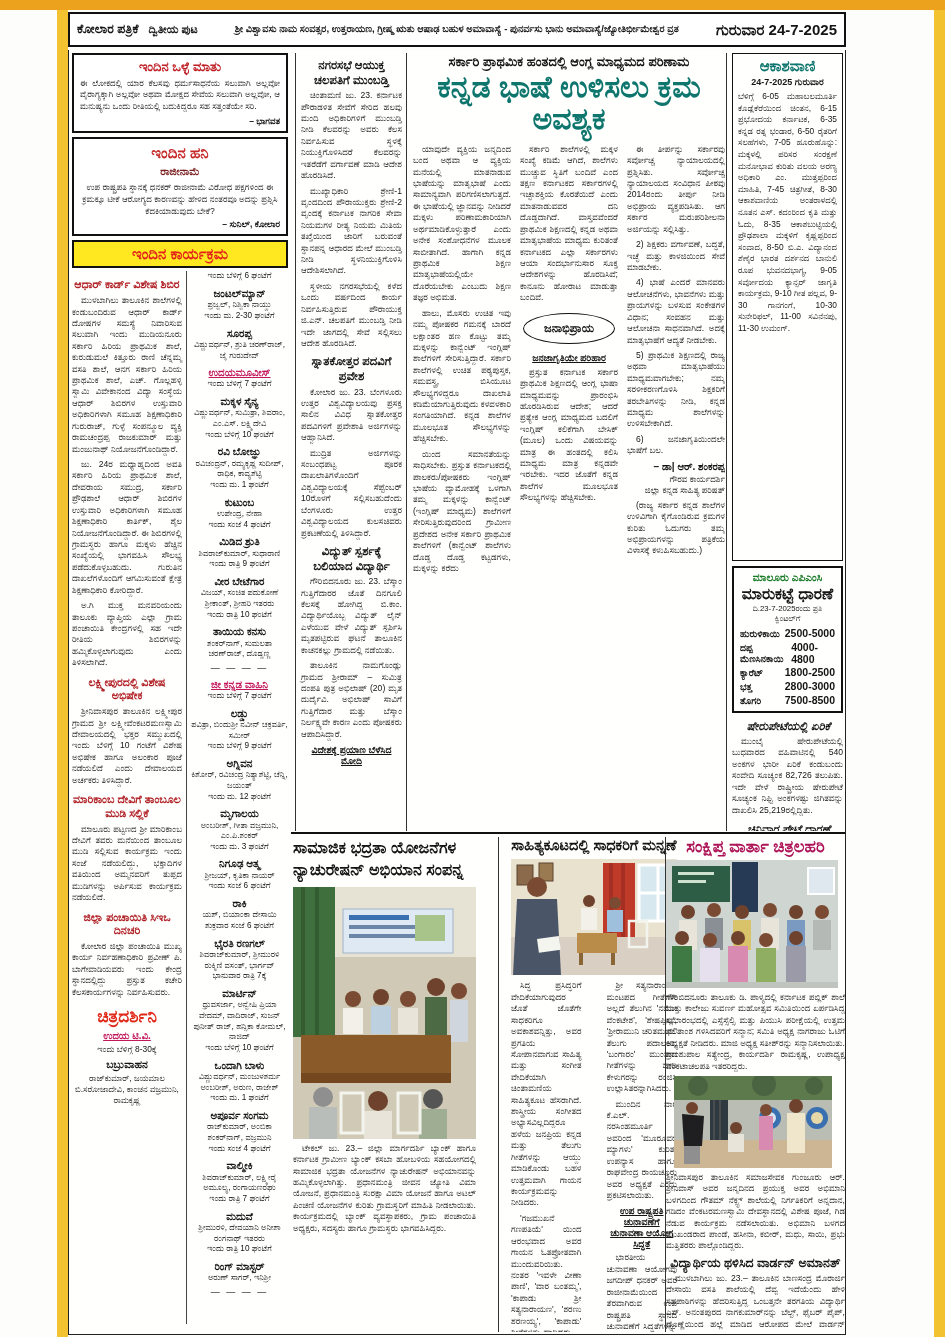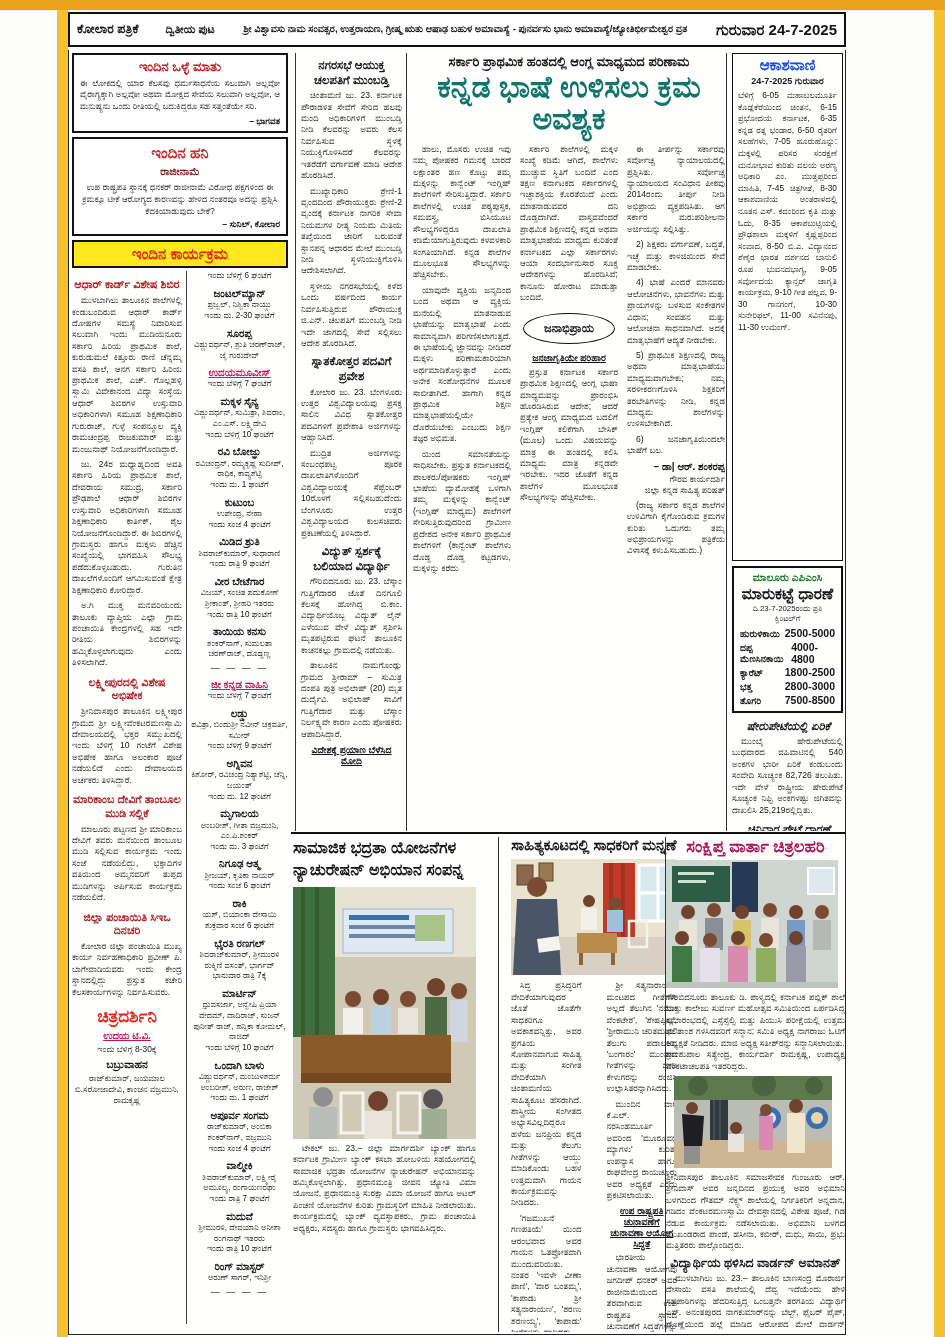--- a/index.html
+++ b/index.html
@@ -3,21 +3,21 @@
 <meta charset="utf-8">
 <style>
   html,body{margin:0;padding:0;}
   body{width:945px;height:1337px;position:relative;background:#fdfdfb;
        font-family:"Liberation Sans","DejaVu Sans",sans-serif;color:#141414;overflow:hidden;}
   .strip{position:absolute;}
   #strip-top{left:0;top:0;width:945px;height:10px;background:#eda21d;}
   #strip-left{left:57px;top:10px;width:11px;height:1327px;background:#f2c230;}
   #strip-right{left:934px;top:10px;width:11px;height:1327px;background:#f2c230;}
   #masthead{position:absolute;left:68px;top:12px;width:778px;height:35px;border:2px solid #111;
-    box-sizing:border-box;background:#fff;display:flex;align-items:center;gap:27px;padding:12px 7px;}
+    box-sizing:border-box;background:#fff;display:flex;align-items:center;gap:10px;padding:12px 7px;}
   #masthead .paper{font-weight:bold;font-size:12.5px;white-space:nowrap;}
   #masthead .ed{font-weight:bold;font-size:11px;white-space:nowrap;}
   #masthead .pan{flex:1;font-weight:bold;font-size:9.6px;text-align:center;line-height:1.1;}
   #masthead .dt{font-weight:bold;font-size:15px;white-space:nowrap;}
   #content{position:absolute;left:68px;top:50px;width:778px;height:1285px;background:#fffffe;
     border-left:1.5px solid #222;border-right:1.5px solid #222;border-bottom:1.5px solid #222;box-sizing:border-box;}
   .k{font-size:8.6px;line-height:1.33;text-align:justify;margin:0 0 4px 0;}
   .k.ind{text-indent:9px;}
   
   #colA{position:absolute;left:3px;top:3px;width:219px;height:1278px;overflow:hidden;}
@@ -65,21 +65,21 @@
   .headline{color:#0f766e;font-weight:bold;font-size:30px;line-height:1.08;text-align:center;margin:1px 0 8px;}
   #mcols{display:flex;gap:9px;height:692px;overflow:hidden;}
   .mcol{flex:1;overflow:hidden;}
   .badge{border:1.7px solid #111;border-radius:50%;width:90px;height:29px;display:flex;align-items:center;
     justify-content:center;font-weight:bold;font-size:11.5px;margin:9px auto;}
   .msub{font-weight:bold;font-size:9.3px;text-align:center;text-decoration:underline;margin:4px 0 3px;}
   .sig1{text-align:right;font-weight:bold;font-size:10px;margin:3px 0 1px;}
   .sig2{text-align:right;font-size:8.6px;margin:0;}
   
   .radio{border:1.6px solid #111;padding:3px 5px;height:508px;overflow:hidden;box-sizing:border-box;margin-right:2px;}
-  .radio-h{color:#1d4ed8;font-weight:bold;font-size:15px;text-align:center;margin:0 0 2px;font-family:Liberation Serif, serif;}
+  .radio-h{color:#0f766e;font-weight:bold;font-size:15px;text-align:center;margin:0 0 2px;}
   .radio-d{font-weight:bold;font-size:9px;text-align:center;margin:0 0 3px;}
   .radio-b{font-size:8.4px;line-height:1.38;text-align:justify;margin:0;}
   .apmc{border:2px solid #111;margin:5px 2px 0 0;padding:3px 6px;box-sizing:border-box;}
   .apmc-org{color:#187a25;font-weight:bold;font-size:10.5px;text-align:center;margin:0;}
   .apmc-t{font-weight:bold;font-size:15.5px;text-align:center;margin:1px 0 1px;}
   .apmc-d{font-size:7.8px;text-align:center;margin:0 0 3px;}
   .mrow{display:flex;justify-content:space-between;align-items:baseline;margin:0 0 1px;}
   .mname{font-weight:bold;font-size:9.3px;}
   .mval{font-weight:bold;font-size:10.5px;}
   .rsec-h{font-weight:bold;font-size:11.5px;text-align:center;margin:7px 0 3px;font-style:italic;}
@@ -231,22 +231,22 @@
     </div>
     <div class="nsub">ವಿದೇಶಕ್ಕೆ ಪ್ರಯಾಣ ಬೆಳೆಸಿದ ಮೋದಿ</div>
 
   </div>
 
   <div id="mainart">
     <div class="kicker">ಸರ್ಕಾರಿ ಪ್ರಾಥಮಿಕ ಹಂತದಲ್ಲಿ ಆಂಗ್ಲ ಮಾಧ್ಯಮದ ಪರಿಣಾಮ</div>
     <div class="headline">ಕನ್ನಡ ಭಾಷೆ ಉಳಿಸಲು ಕ್ರಮ ಅವಶ್ಯಕ</div>
     <div id="mcols">
       <div class="mcol">
+        <p class="k ind">ಯಾವುದೇ ವ್ಯಕ್ತಿಯ ಜನ್ಮದಿಂದ ಬಂದ ಅಥವಾ ಆ ವ್ಯಕ್ತಿಯ ಮನೆಯಲ್ಲಿ ಮಾತನಾಡುವ ಭಾಷೆಯನ್ನು ಮಾತೃಭಾಷೆ ಎಂದು ಸಾಮಾನ್ಯವಾಗಿ ಪರಿಗಣಿಸಲಾಗುತ್ತದೆ. ಈ ಭಾಷೆಯಲ್ಲಿ ಜ್ಞಾನವನ್ನು ನೀಡಿದರೆ ಮಕ್ಕಳು ಪರಿಣಾಮಕಾರಿಯಾಗಿ ಅರ್ಥಮಾಡಿಕೊಳ್ಳುತ್ತಾರೆ ಎಂದು ಅನೇಕ ಸಂಶೋಧನೆಗಳ ಮೂಲಕ ಸಾಬೀತಾಗಿದೆ. ಹಾಗಾಗಿ ಕನ್ನಡ ಪ್ರಾಥಮಿಕ ಶಿಕ್ಷಣ ಮಾತೃಭಾಷೆಯಲ್ಲಿಯೇ ದೊರೆಯಬೇಕು ಎಂಬುದು ಶಿಕ್ಷಣ ತಜ್ಞರ ಅಭಿಮತ.</p>
         <p class="k ind">ಹಾಲು, ಮೊಸರು ಉಚಿತ ಇವು ನಮ್ಮ ಪೋಷಕರ ಗಮನಕ್ಕೆ ಬಾರದೆ ಲಕ್ಷಾಂತರ ಹಣ ಕೊಟ್ಟು ತಮ್ಮ ಮಕ್ಕಳನ್ನು ಕಾನ್ವೆಂಟ್ ಇಂಗ್ಲಿಷ್ ಶಾಲೆಗಳಿಗೆ ಸೇರಿಸುತ್ತಿದ್ದಾರೆ. ಸರ್ಕಾರಿ ಶಾಲೆಗಳಲ್ಲಿ ಉಚಿತ ಪಠ್ಯಪುಸ್ತಕ, ಸಮವಸ್ತ್ರ, ಬಿಸಿಯೂಟ ಸೌಲಭ್ಯಗಳಿದ್ದರೂ ದಾಖಲಾತಿ ಕಡಿಮೆಯಾಗುತ್ತಿರುವುದು ಕಳವಳಕಾರಿ ಸಂಗತಿಯಾಗಿದೆ. ಕನ್ನಡ ಶಾಲೆಗಳ ಮೂಲಭೂತ ಸೌಲಭ್ಯಗಳನ್ನು ಹೆಚ್ಚಿಸಬೇಕು.</p>
-        <p class="k ind">ಯಾವುದೇ ವ್ಯಕ್ತಿಯ ಜನ್ಮದಿಂದ ಬಂದ ಅಥವಾ ಆ ವ್ಯಕ್ತಿಯ ಮನೆಯಲ್ಲಿ ಮಾತನಾಡುವ ಭಾಷೆಯನ್ನು ಮಾತೃಭಾಷೆ ಎಂದು ಸಾಮಾನ್ಯವಾಗಿ ಪರಿಗಣಿಸಲಾಗುತ್ತದೆ. ಈ ಭಾಷೆಯಲ್ಲಿ ಜ್ಞಾನವನ್ನು ನೀಡಿದರೆ ಮಕ್ಕಳು ಪರಿಣಾಮಕಾರಿಯಾಗಿ ಅರ್ಥಮಾಡಿಕೊಳ್ಳುತ್ತಾರೆ ಎಂದು ಅನೇಕ ಸಂಶೋಧನೆಗಳ ಮೂಲಕ ಸಾಬೀತಾಗಿದೆ. ಹಾಗಾಗಿ ಕನ್ನಡ ಪ್ರಾಥಮಿಕ ಶಿಕ್ಷಣ ಮಾತೃಭಾಷೆಯಲ್ಲಿಯೇ ದೊರೆಯಬೇಕು ಎಂಬುದು ಶಿಕ್ಷಣ ತಜ್ಞರ ಅಭಿಮತ.</p>
         <p class="k ind">ಯಿಂದ ಸಮಾನತೆಯನ್ನು ಸಾಧಿಸಬೇಕು. ಪ್ರಸ್ತುತ ಕರ್ನಾಟಕದಲ್ಲಿ ಪಾಲಕರು/ಪೋಷಕರು ಇಂಗ್ಲಿಷ್ ಭಾಷೆಯ ವ್ಯಾಮೋಹಕ್ಕೆ ಒಳಗಾಗಿ ತಮ್ಮ ಮಕ್ಕಳನ್ನು ಕಾನ್ವೆಂಟ್ (ಇಂಗ್ಲಿಷ್ ಮಾಧ್ಯಮ) ಶಾಲೆಗಳಿಗೆ ಸೇರಿಸುತ್ತಿರುವುದರಿಂದ ಗ್ರಾಮೀಣ ಪ್ರದೇಶದ ಅನೇಕ ಸರ್ಕಾರಿ ಪ್ರಾಥಮಿಕ ಶಾಲೆಗಳಿಗೆ (ಕಾನ್ವೆಂಟ್ ಶಾಲೆಗಳು ದೊಡ್ಡ ದೊಡ್ಡ ಕಟ್ಟಡಗಳು, ಮಕ್ಕಳನ್ನು ಕರೆದು</p>
       </div>
       <div class="mcol">
         <p class="k ind">ಸರ್ಕಾರಿ ಶಾಲೆಗಳಲ್ಲಿ ಮಕ್ಕಳ ಸಂಖ್ಯೆ ಕಡಿಮೆ ಆಗಿದೆ, ಶಾಲೆಗಳು ಮುಚ್ಚುವ ಸ್ಥಿತಿಗೆ ಬಂದಿವೆ ಎಂದ ತಕ್ಷಣ ಕರ್ನಾಟಕದ ಸರ್ಕಾರಗಳಲ್ಲಿ ಇಚ್ಛಾಶಕ್ತಿಯ ಕೊರತೆಯಿದೆ ಎಂದು ಮಾತನಾಡುವವರ ದನಿ ದೊಡ್ಡದಾಗಿದೆ. ವಾಸ್ತವವೆಂದರೆ ಪ್ರಾಥಮಿಕ ಶಿಕ್ಷಣದಲ್ಲಿ ಕನ್ನಡ ಅಥವಾ ಮಾತೃಭಾಷೆಯ ಮಾಧ್ಯಮ ಕುರಿತಂತೆ ಕರ್ನಾಟಕದ ಎಲ್ಲಾ ಸರ್ಕಾರಗಳು ಆಯಾ ಸಂದರ್ಭಾನುಸಾರ ಸೂಕ್ತ ಆದೇಶಗಳನ್ನು ಹೊರಡಿಸಿವೆ; ಕಾನೂನು ಹೋರಾಟ ಮಾಡುತ್ತಾ ಬಂದಿವೆ.</p>
         <div class="badge">ಜನಾಭಿಪ್ರಾಯ</div>
         <div class="msub">ಜನಜಾಗೃತಿಯೇ ಪರಿಹಾರ</div>
         <p class="k ind">ಪ್ರಸ್ತುತ ಕರ್ನಾಟಕ ಸರ್ಕಾರ ಪ್ರಾಥಮಿಕ ಶಿಕ್ಷಣದಲ್ಲಿ ಆಂಗ್ಲ ಭಾಷಾ ಮಾಧ್ಯಮವನ್ನು ಪ್ರಾರಂಭಿಸಿ ಹೊರಡಿಸಿರುವ ಆದೇಶ; ಆದರೆ ಪ್ರತ್ಯೇಕ ಆಂಗ್ಲ ಮಾಧ್ಯಮದ ಬದಲಿಗೆ ಇಂಗ್ಲಿಷ್ ಕಲಿಕೆಗಾಗಿ ಬೇಸಿಕ್ (ಮೂಲ) ಒಂದು ವಿಷಯವನ್ನು ಮಾತ್ರ ಈ ಹಂತದಲ್ಲಿ ಕಲಿಸಿ ಮಾಧ್ಯಮ ಮಾತ್ರ ಕನ್ನಡವೇ ಇರಬೇಕು. ಇದರ ಜೊತೆಗೆ ಕನ್ನಡ ಶಾಲೆಗಳ ಮೂಲಭೂತ ಸೌಲಭ್ಯಗಳನ್ನು ಹೆಚ್ಚಿಸಬೇಕು.</p>
       </div>
       <div class="mcol">
         <p class="k ind">ಈ ತೀರ್ಪನ್ನು ಸರ್ಕಾರವು ಸರ್ವೋಚ್ಚ ನ್ಯಾಯಾಲಯದಲ್ಲಿ ಪ್ರಶ್ನಿಸಿತು. ಸರ್ವೋಚ್ಚ ನ್ಯಾಯಾಲಯದ ಸಂವಿಧಾನ ಪೀಠವು 2014ರಂದು ತೀರ್ಪು ನೀಡಿ ಅಭಿಪ್ರಾಯ ವ್ಯಕ್ತಪಡಿಸಿತು. ಆಗ ಸರ್ಕಾರ ಮರುಪರಿಶೀಲನಾ ಅರ್ಜಿಯನ್ನು ಸಲ್ಲಿಸಿತ್ತು.</p>

